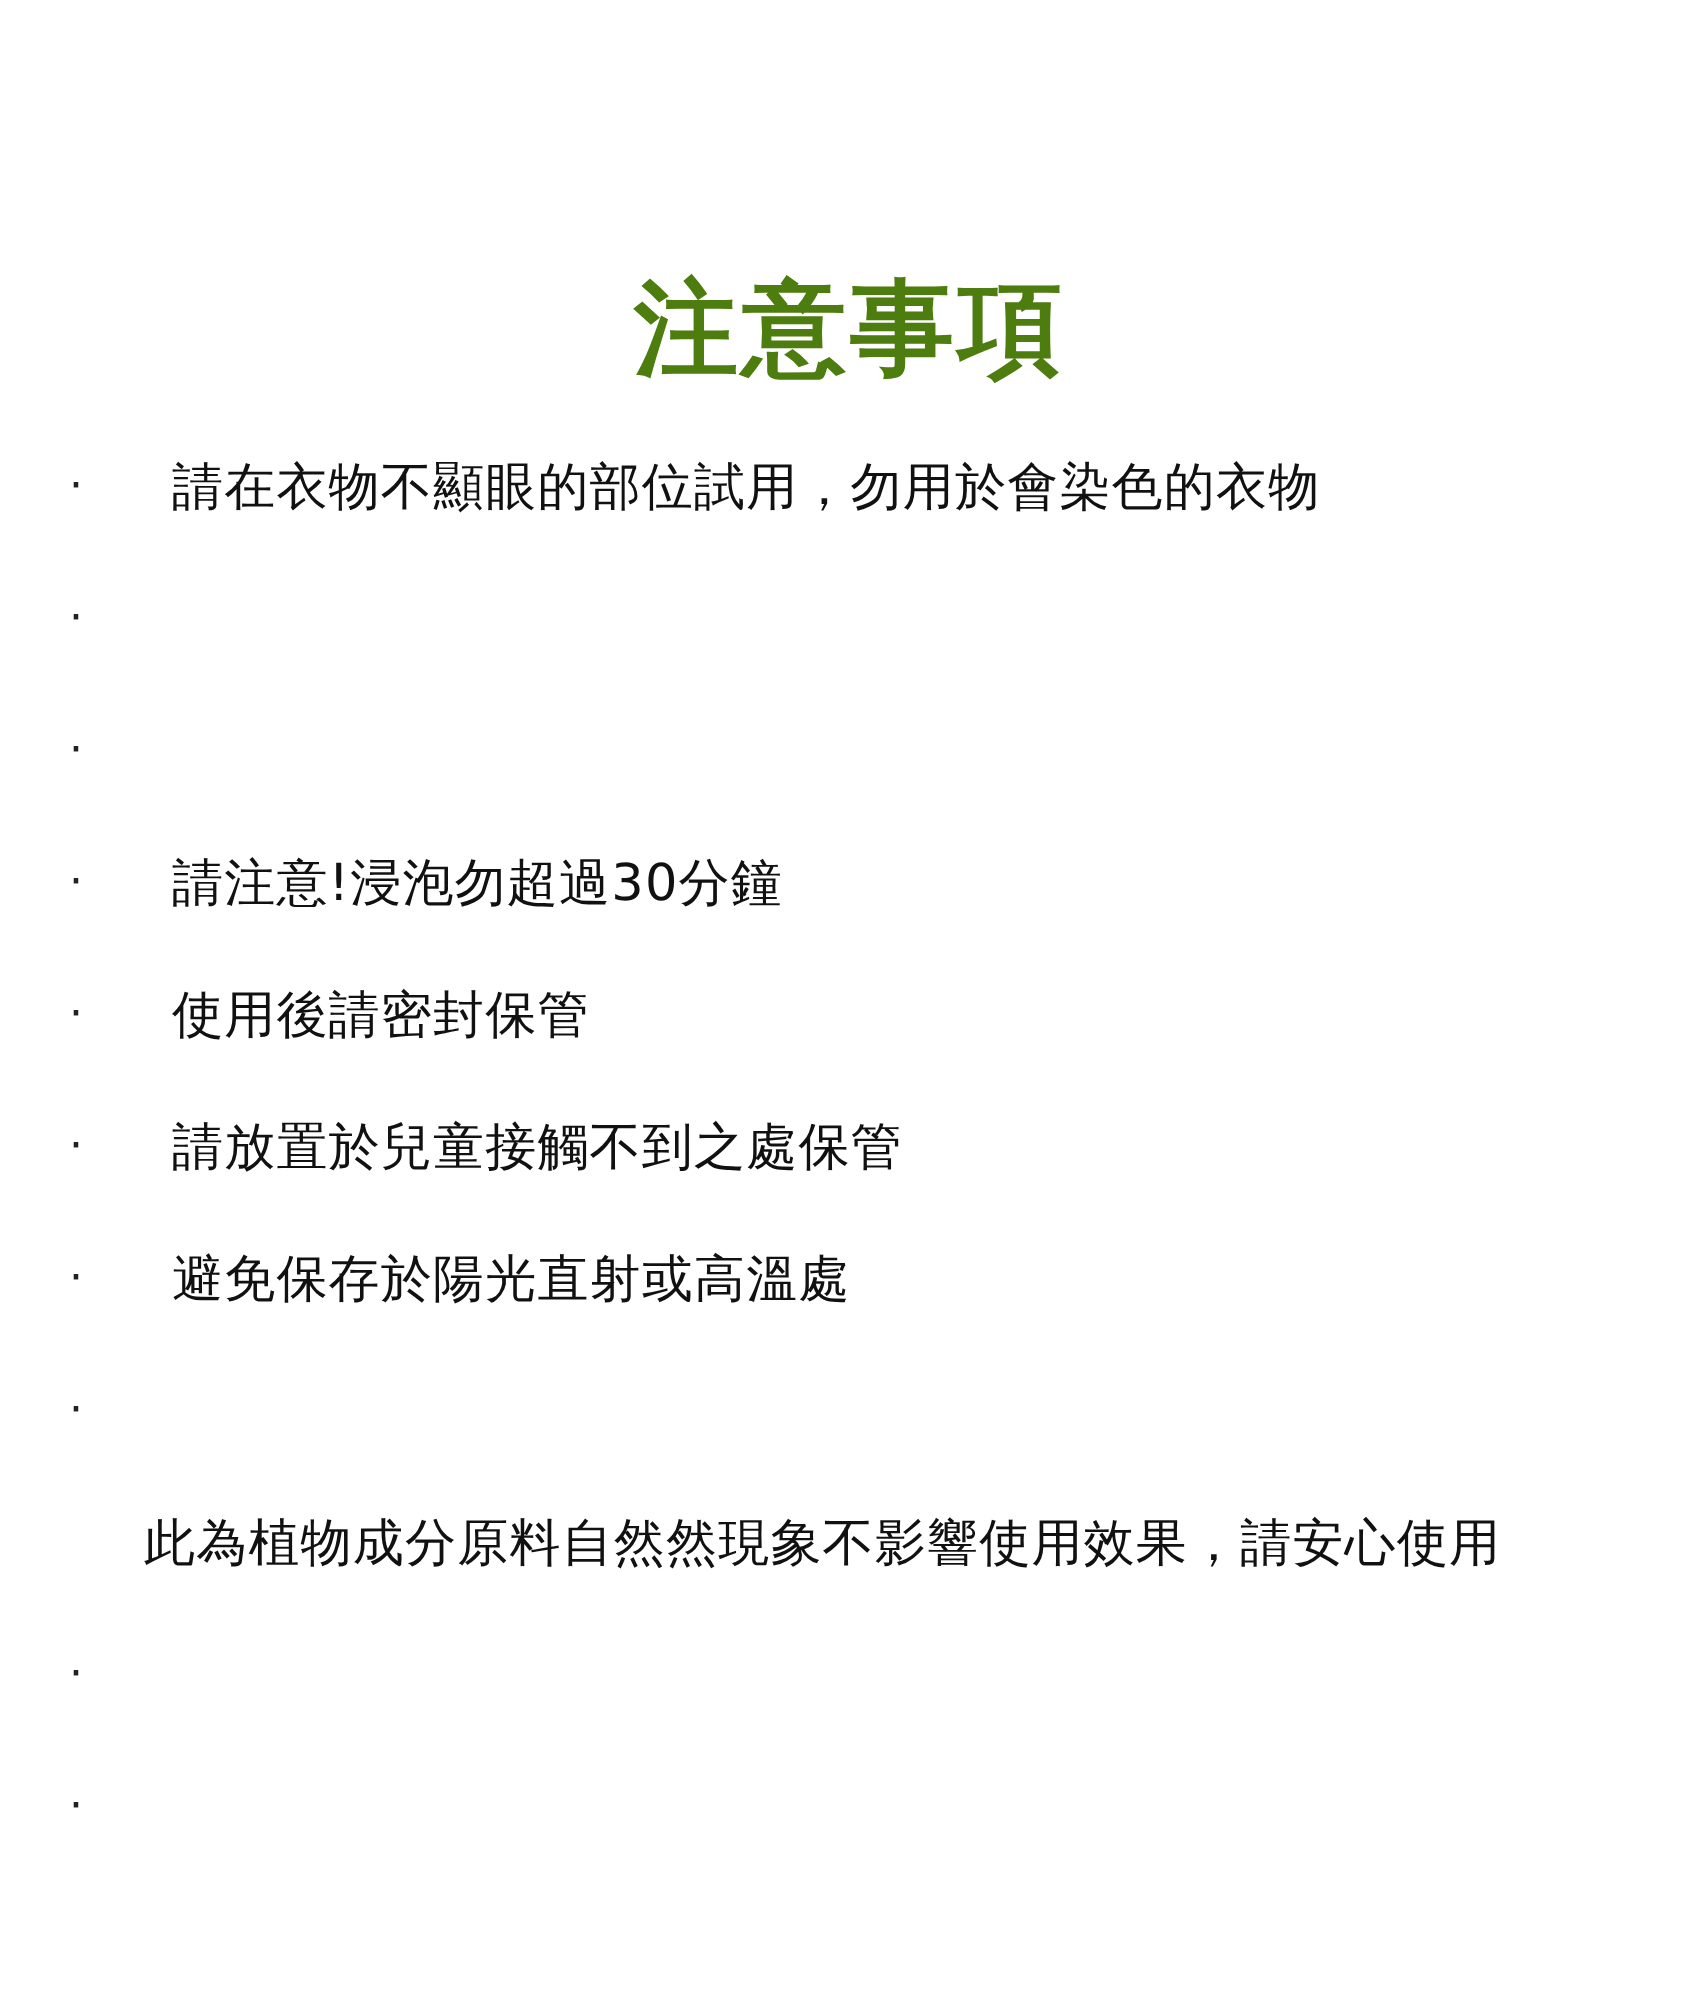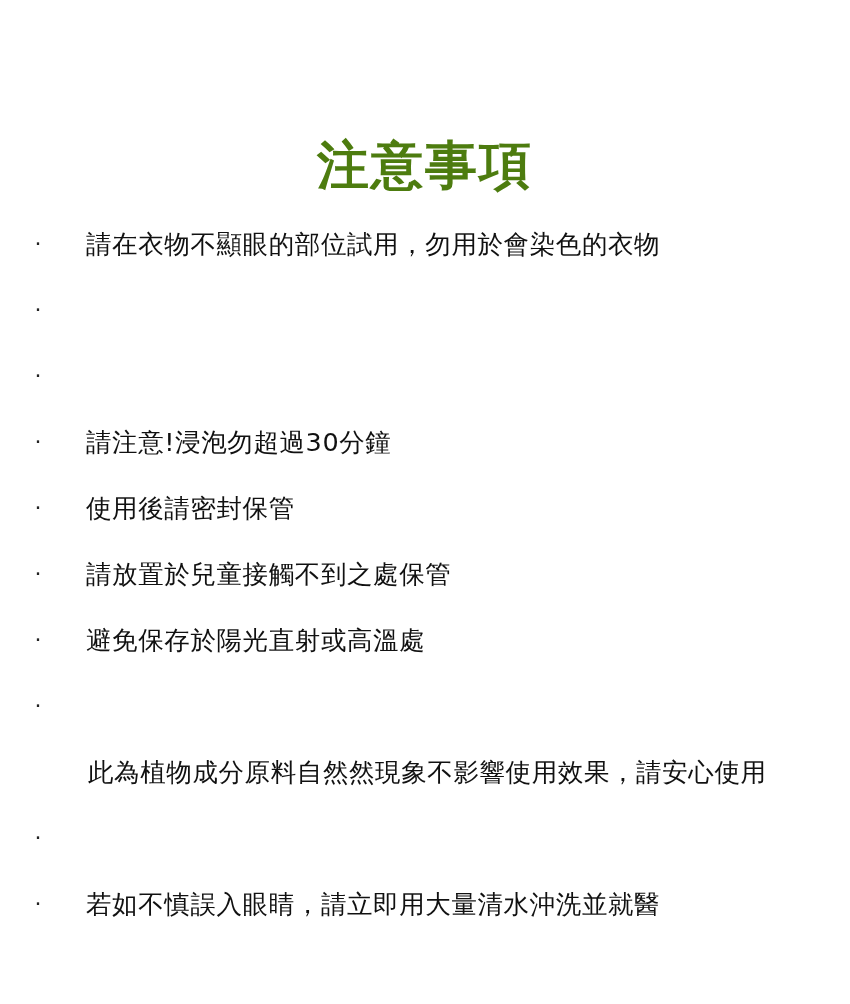--- a/index.html
+++ b/index.html
@@ -54,21 +54,21 @@
       color: #222222;
     }
     .text {
       position: absolute;
       left: 50px;
       top: 0;
       letter-spacing: 0.6px;
       margin-left: 36px;
     }
     .note.continuation .text {
-      left: 52px;
+      left: 36px;
       text-align: right;
     }
   </style>
 </head>
 <body>
 
 <h1 class="title">注意事項</h1>
 
 <ul class="notes">
   <li class="note">
@@ -102,15 +102,14 @@
   </li>
   <li class="note continuation">
     <span class="bullet"></span>
     <span class="text">此為植物成分原料自然然現象不影響使用效果，請安心使用</span>
   </li>
   <li class="note">
     <span class="bullet">·</span>
   </li>
   <li class="note">
     <span class="bullet">·</span>
-    <span class="text">若如不慎誤入眼睛，請立即用大量清水沖洗並就醫</span>
   </li>
 </ul>
 
 </body></html>

